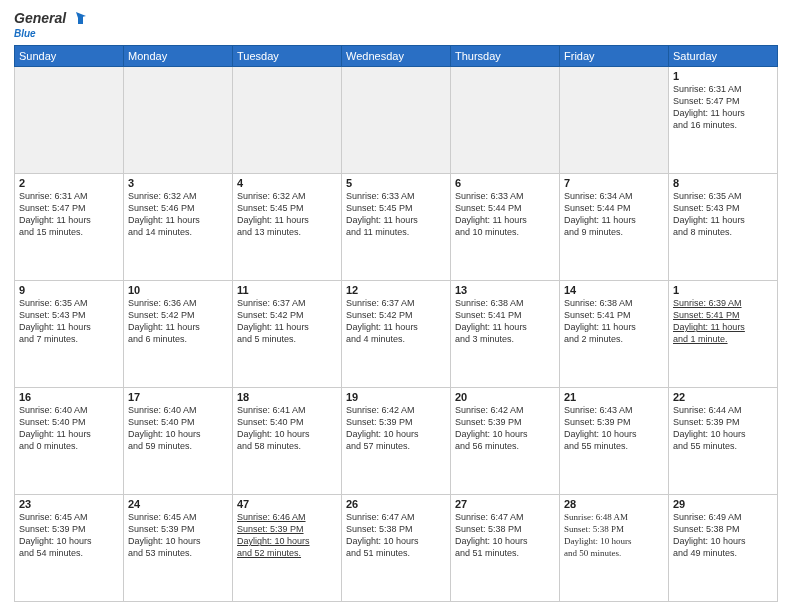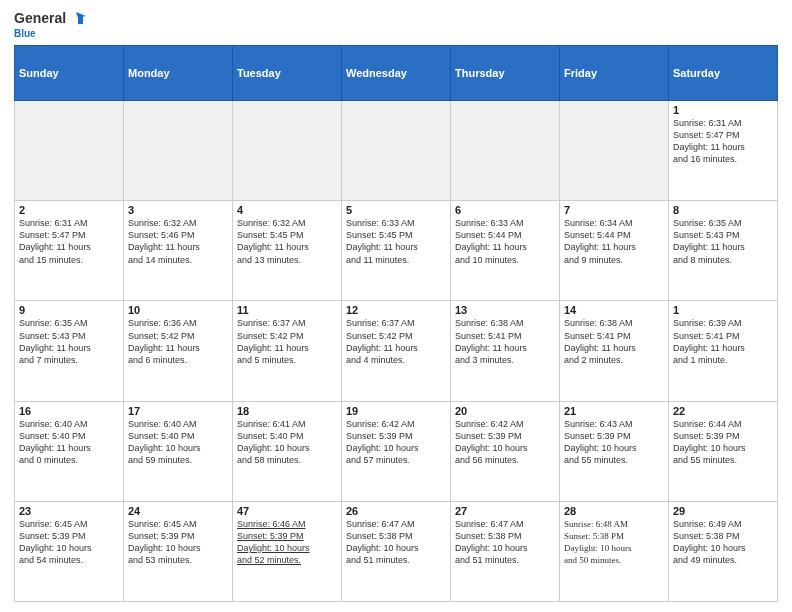--- a/index.html
+++ b/index.html
@@ -15,20 +15,21 @@
       height: 612px;
       padding: 10px 14px;
       display: flex;
       flex-direction: column;
     }
     .header {
       display: flex;
       justify-content: space-between;
       align-items: flex-start;
       margin-bottom: 6px;
+      font-style: italic;
     }
     .logo {
       display: flex;
       align-items: center;
       gap: 4px;
     }
     .title-block {
       text-align: right;
     }
     .month-title {
@@ -44,22 +45,22 @@
       flex: 1;
       border: 1px solid #ccc;
       border-collapse: collapse;
       width: 100%;
       table-layout: fixed;
     }
     .calendar th {
       background: #2a6fc4;
       color: #fff;
       font-size: 11px;
-      font-weight: bold;
-      padding: 21px 4px;
+      font-weight: normal;
+      padding: 4px 4px;
       border: 1px solid #1a5aa0;
       text-align: left;
     }
     .calendar td {
       border: 1px solid #ccc;
       vertical-align: top;
       padding: 3px 4px;
       font-size: 9.5px;
       color: #333;
       background: #fff;
@@ -223,21 +224,21 @@
           </td>
           <td>
             <span class="day-num">14</span>
             <div class="day-info" style="white-space: pre-line;">Sunrise: 6:38 AM
 Sunset: 5:41 PM
 Daylight: 11 hours
 and 2 minutes.</div>
           </td>
           <td>
             <span class="day-num">1</span>
-            <div class="day-info" style="white-space: pre-line;">Sunrise: 6:39 AM
+            <div class="day-info" style="white-space: pre-line; text-decoration: underline;">Sunrise: 6:39 AM
 Sunset: 5:41 PM
 Daylight: 11 hours
 and 1 minute.</div>
           </td>
         </tr>
         <tr>
           <td>
             <span class="day-num">16</span>
             <div class="day-info" style="white-space: pre-line;">Sunrise: 6:40 AM
 Sunset: 5:40 PM

